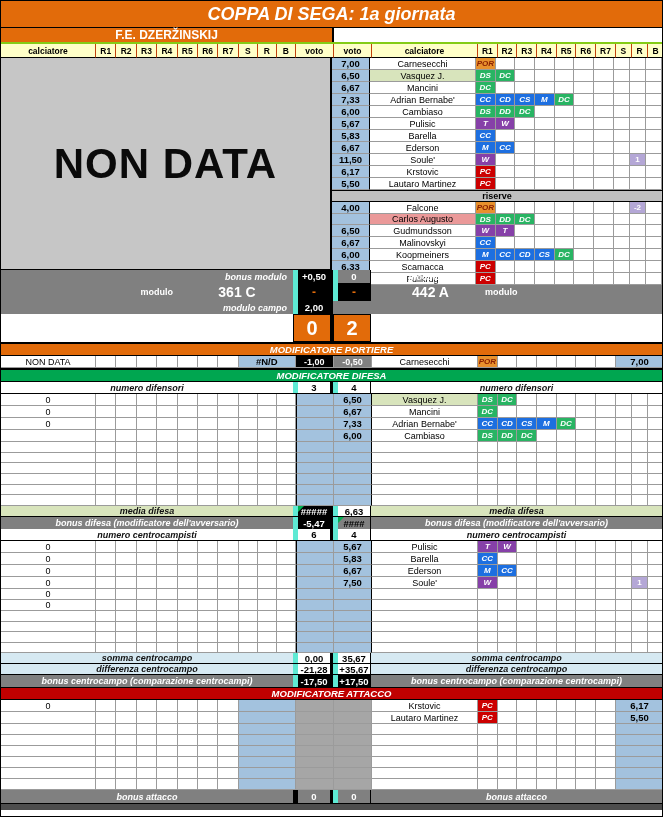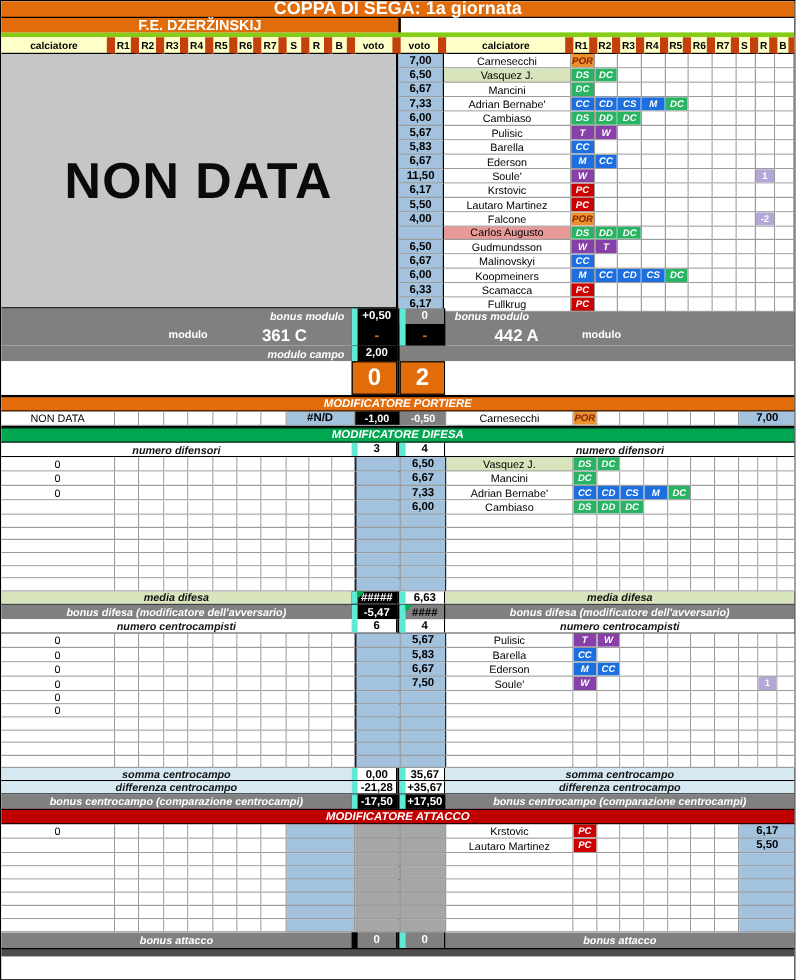--- a/index.html
+++ b/index.html
@@ -31,27 +31,27 @@
        color:#fff;font-weight:bold;font-style:italic;font-size:8px;}
   .tag.por{background:var(--role_por,#e8912d);color:#8b2000;}
   .tag.dif{background:var(--role_dif,#28b463);}
   .tag.cen{background:var(--role_cen,#1d6fe0);}
   .tag.tw {background:var(--role_tw,#8640a8);}
   .tag.pc {background:var(--role_pc,#cc0000);}
   .badge{width:100%;height:100%;display:flex;align-items:center;justify-content:center;
          background:var(--badge_bg,#b4a7d6);color:#fff;font-weight:bold;font-size:8px;}
 
   
-  .titlebar{height:14px;background:var(--accent,#e26b0a);color:#fff;font-weight:bold;font-size:15px;
-            display:flex;align-items:center;justify-content:center;border-bottom:1px solid #000;}
-  .teambar{height:16px;border-bottom:4px solid #84cc16;}
+  .titlebar{height:27px;background:var(--accent,#e26b0a);color:#fff;font-weight:bold;font-size:18px;
+            display:flex;align-items:center;justify-content:center;border-bottom:1px solid #000;font-style:italic;}
+  .teambar{height:16px;border-bottom:2px solid #84cc16;}
   .tname{background:var(--accent,#e26b0a);color:#fff;font-weight:bold;font-size:12px;
          display:flex;align-items:center;justify-content:center;}
   .hc{background:#ffffc8;font-weight:bold;font-size:8.5px;display:flex;align-items:center;justify-content:center;
-      border-right:7px solid #c2410c;border-bottom:1px solid #000;min-width:0;overflow:hidden;text-align:center;}
+      border-right:1px solid #c2410c;border-bottom:1px solid #000;min-width:0;overflow:hidden;text-align:center;}
 
   
   #roster{height:212px;}
   #nondata{background:var(--panel_gray,#c6c6c6);display:flex;align-items:center;justify-content:center;
            border-bottom:1px solid #000;}
   #nondata span{font-weight:bold;font-size:42px;letter-spacing:1px;color:#0a0a0a;}
   #awayroster{display:flex;flex-direction:column;height:100%;}
   #awayroster .rrow{flex:1 1 0;}
   .divider{flex:1 1 0;background:#bfbfbf;display:flex;align-items:center;justify-content:center;
            font-weight:bold;font-size:9px;border-top:1px solid #000;border-bottom:1px solid #000;}
@@ -348,20 +348,21 @@
           <div class="c rc"></div>
           <div class="c rc"></div>
           <div class="c rc"></div>
           <div class="c rc"></div>
           <div class="c rc"></div>
           <div class="c rc"></div>
           <div class="c sc"></div>
           <div class="c sc"></div>
           <div class="c sc"></div>
         </div>
+        <div class="divider">riserve</div>
         <div class="rrow">
           <div class="c voto">4,00</div>
           <div class="c pname">Falcone</div>
           <div class="c rc">
             <div class="tag por">POR</div>
           </div>
           <div class="c rc"></div>
           <div class="c rc"></div>
           <div class="c rc"></div>
           <div class="c rc"></div>

